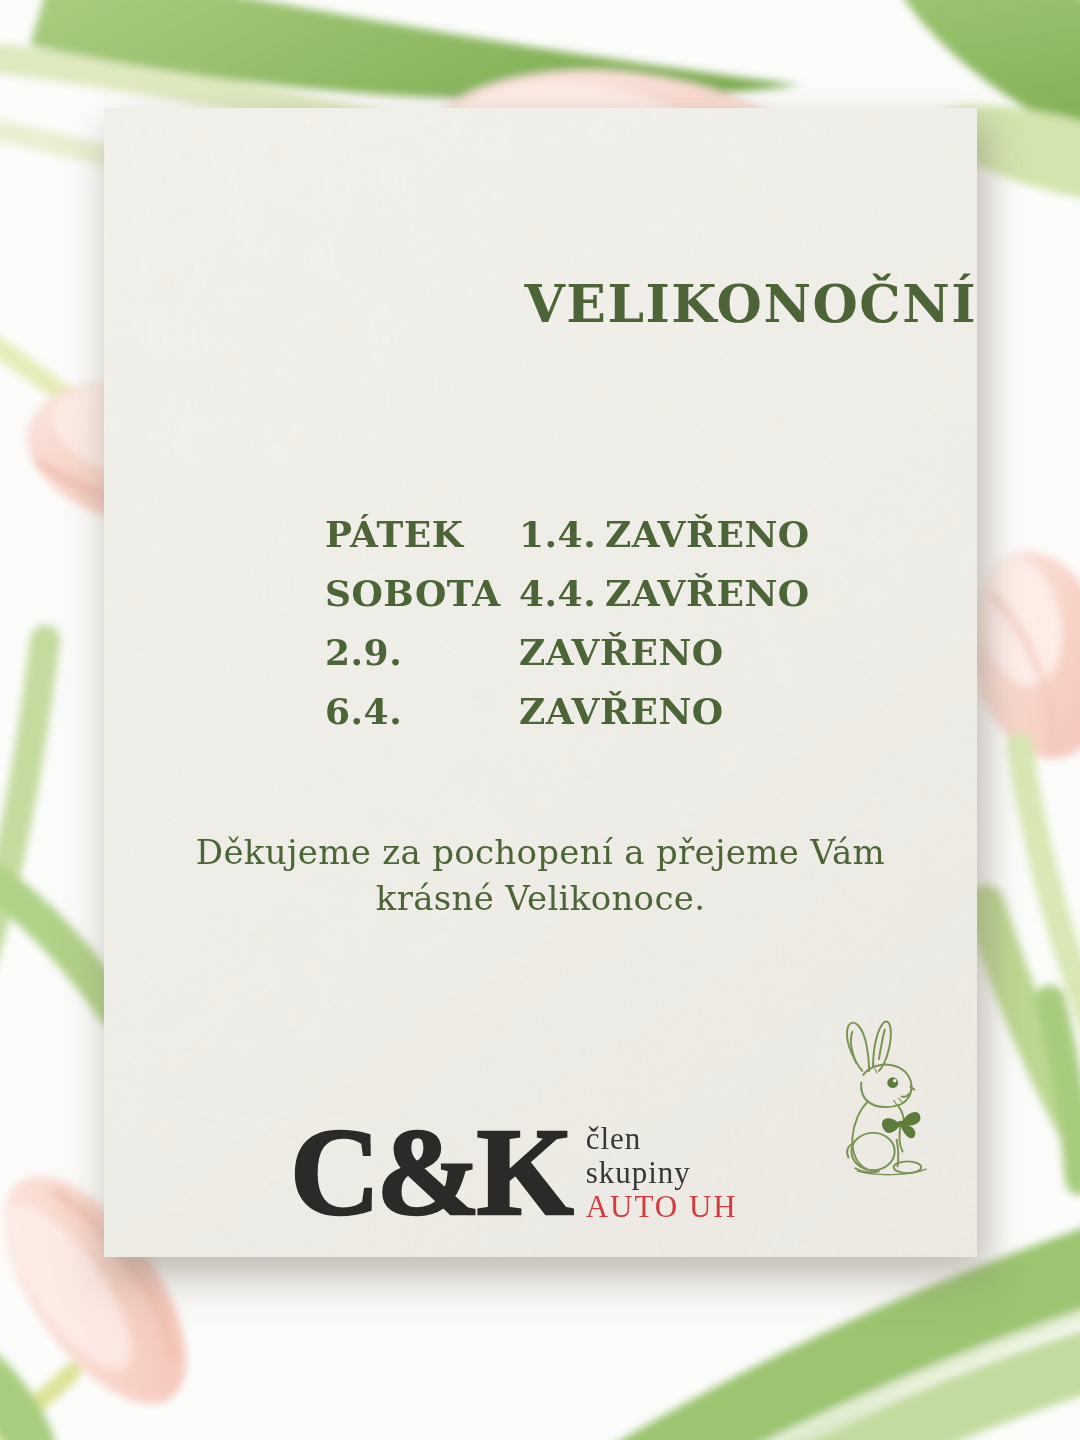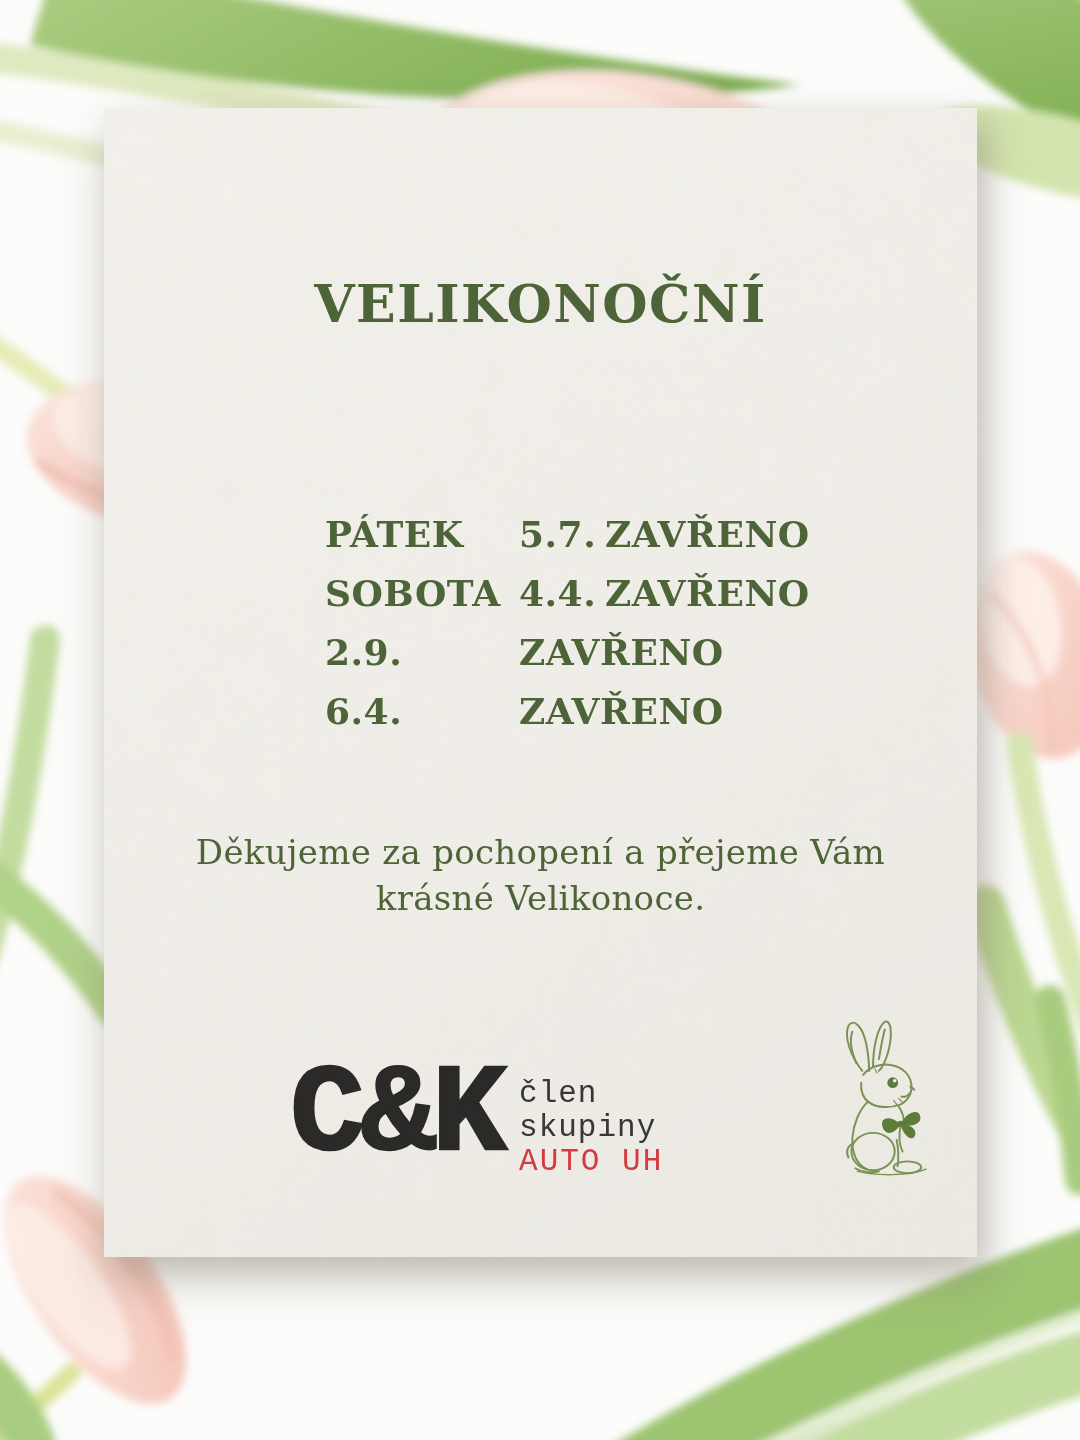--- a/index.html
+++ b/index.html
@@ -10,31 +10,31 @@
   }
   svg.decor{position:absolute;left:0;top:0;width:1080px;height:1440px;}
   .card{
     position:absolute;left:104px;top:108px;width:873px;height:1149px;
     background:linear-gradient(145deg,#f4f2ec 0%,#f1efe9 55%,#edebe4 100%);
     box-shadow:10px 14px 30px rgba(140,130,115,.38), 0 26px 48px rgba(140,130,115,.25);
   }
   svg.texture{position:absolute;left:0;top:0;width:100%;height:100%;pointer-events:none;}
   .title{
     position:absolute;top:157px;left:0;width:100%;
-    text-align:center;color:#4d6438;font-size:52px;line-height:78px;
+    text-align:right;color:#4d6438;font-size:52px;line-height:78px;
     letter-spacing:1.5px;font-weight:600;
   }
   .schedule{position:absolute;top:408px;left:204px;color:#4d6438;}
   .row{display:grid;grid-template-columns:194px 86px auto;font-size:36px;line-height:36px;margin-bottom:23px;font-weight:600;letter-spacing:.5px;margin-left:17px;}
   .message{
     position:absolute;top:721px;left:0;width:100%;text-align:center;
     color:#4d6438;font-size:34px;line-height:46px;letter-spacing:.3px;
   }
-  .logo-row{position:absolute;top:946px;left:186px;display:flex;align-items:flex-end;
-    font-family:Liberation Mono, monospace;}
+  .logo-row{position:absolute;top:1002px;left:186px;display:flex;align-items:center;
+    font-family:Liberation Serif, serif;}
   .brand{
     font-size:125px;font-weight:700;letter-spacing:-4px;color:#2b2a29;
     line-height:1;-webkit-text-stroke:2.5px #2b2a29;
   }
   .brand-sub{margin-left:16px;display:flex;flex-direction:column;
     font-size:31px;line-height:34px;color:#373737;letter-spacing:1px;font-weight:400;}
   .brand-sub .red{color:#d53a40;letter-spacing:2px;}
   svg.bunny{position:absolute;left:712px;top:898px;width:118px;height:178px;}
 </style>
 </head>
@@ -134,21 +134,21 @@
       <rect width="873" height="1149" filter="url(#paperMottle)" opacity="0.05"></rect>
     </svg>
 
     <div class="title">
       <div>VELIKONOČNÍ</div>
     </div>
 
     <div class="schedule">
       <div class="row">
         <span>PÁTEK</span>
-        <span>5.7.</span>
+        <span>1.4.</span>
         <span>ZAVŘENO</span>
       </div>
       <div class="row">
         <span>SOBOTA</span>
         <span>4.4.</span>
         <span>ZAVŘENO</span>
       </div>
       <div class="row">
         <span>2.9.</span>
         <span>ZAVŘENO</span>

